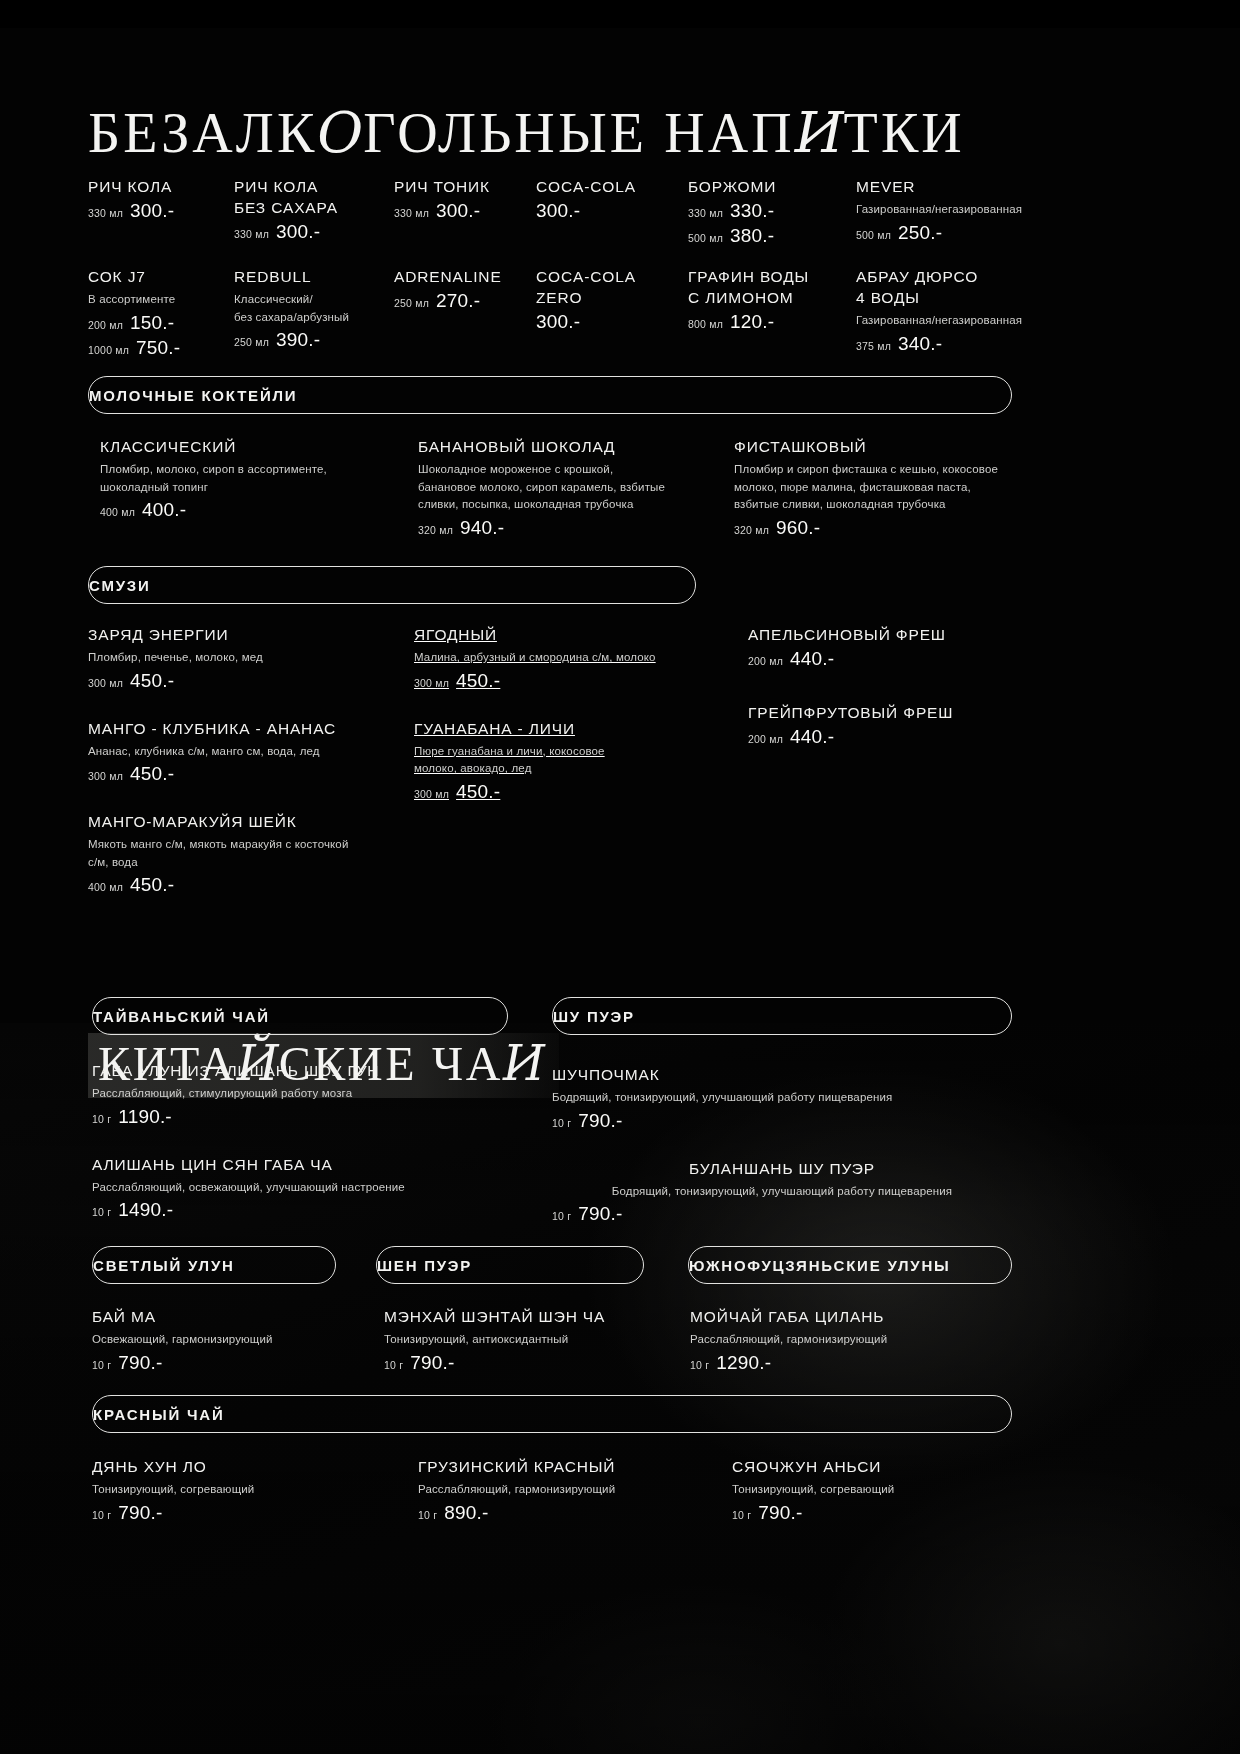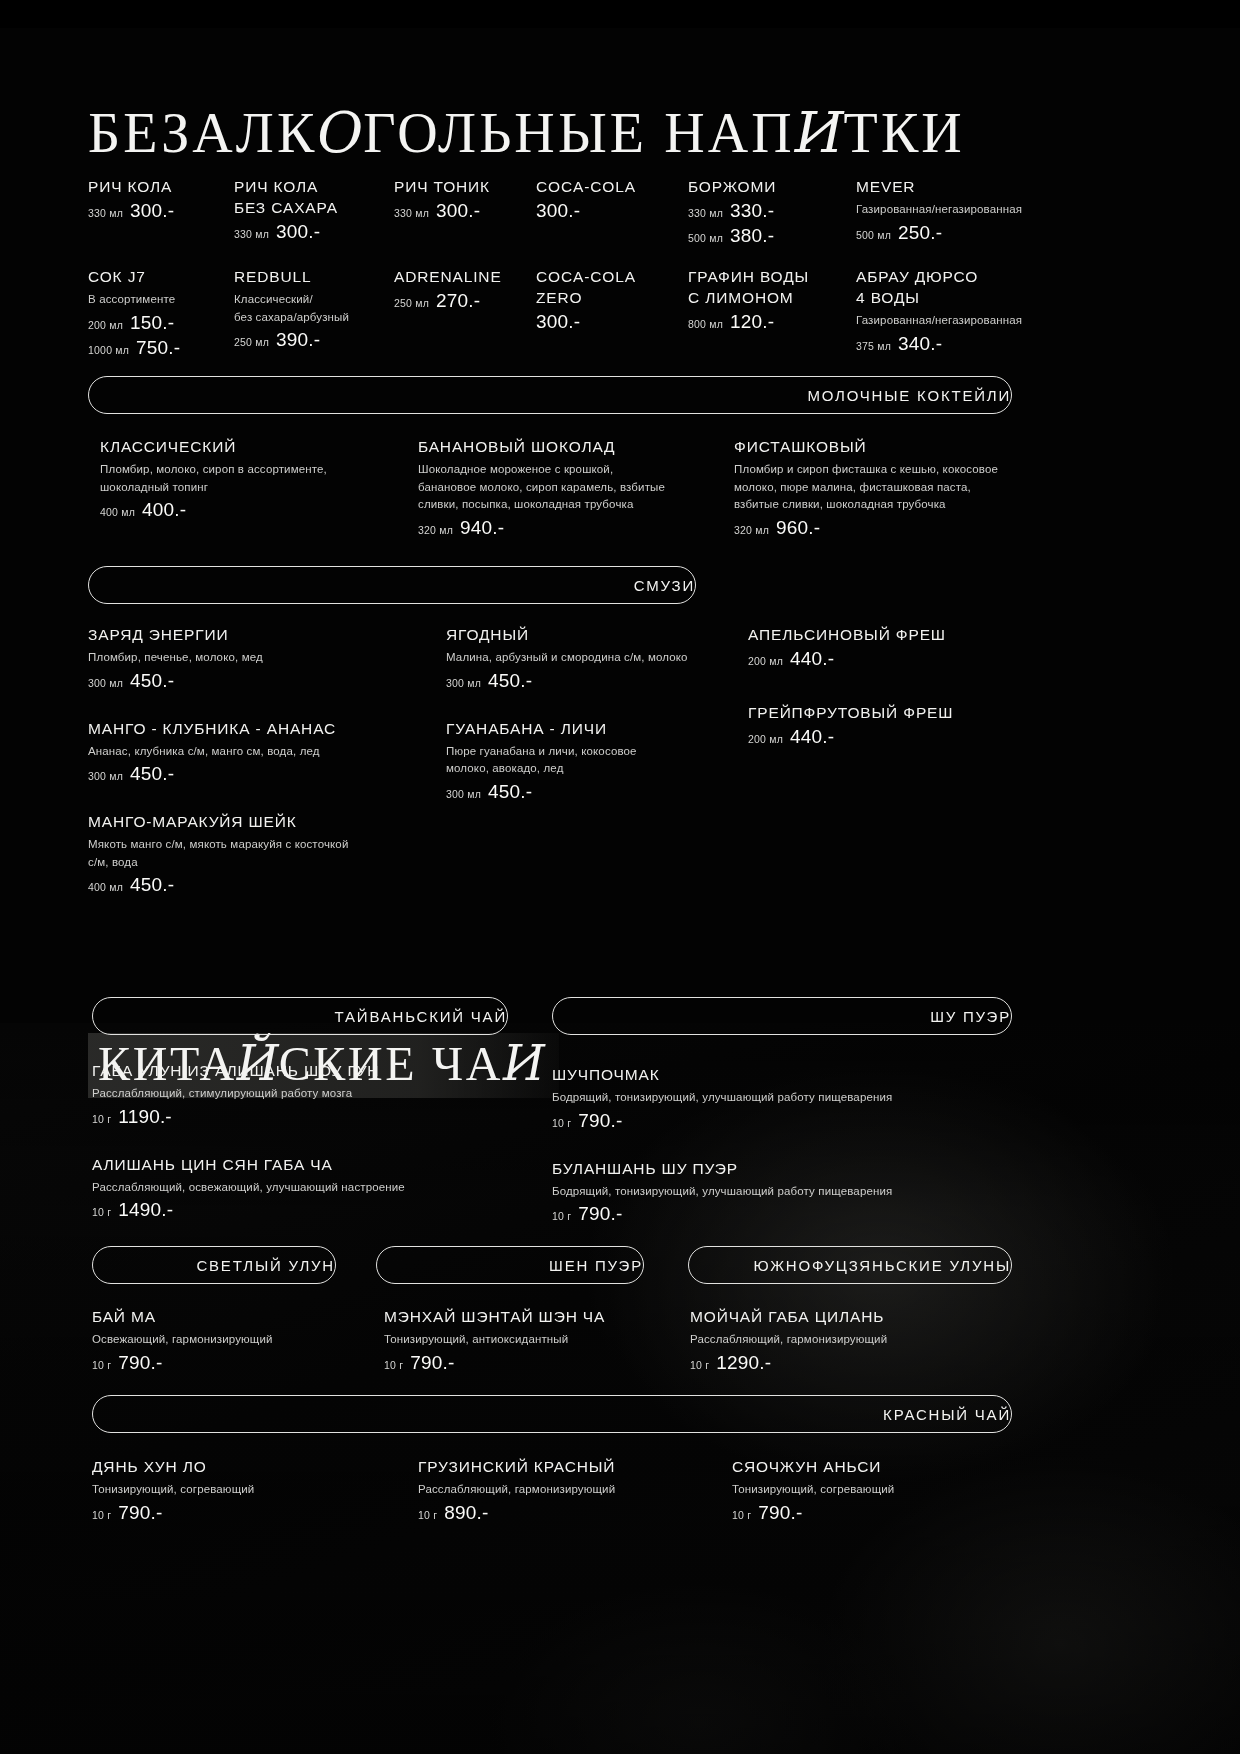--- a/index.html
+++ b/index.html
@@ -68,24 +68,25 @@
   }
   .price-row{ display:flex; align-items:baseline; gap:7px; margin-top:3px; }
   .vol{ font-size:10.5px; color:#d5d5d3; letter-spacing:.02em; }
   .amt{ font-size:19px; color:#fbfbf9; letter-spacing:.01em; font-weight:400; }
 
   
   .pill{
     border:1px solid #e2e2e0;
     border-radius:999px;
     height:38px;
-    display:flex; align-items:center; justify-content:flex-end;
+    display:flex; align-items:center; justify-content:flex-start;
     font-size:15px; letter-spacing:.12em; color:#f3f3f1;
     text-transform:uppercase;
     position:absolute;
+    font-weight:bold;
   }
 
   
   .blk{ position:absolute; }
 </style>
 </head>
 <body>
 
 <div class="sheet">
 
@@ -261,21 +262,21 @@
       <div style="margin-top: 26px;">
         <div class="item-name">МАНГО-МАРАКУЙЯ ШЕЙК</div>
         <div class="item-desc">Мякоть манго с/м, мякоть маракуйя с косточкой
 с/м, вода</div>
         <div class="price-row">
           <span class="vol">400 мл</span>
           <span class="amt">450.-</span>
         </div>
       </div>
     </div>
-  <div class="blk" id="smoothies2" style="left:446px; top:596px; width:300px;">
+  <div class="blk" id="smoothies2" style="left:414px; top:596px; width:300px;text-decoration:underline;">
       <div style="margin-top: 0px;">
         <div class="item-name">ЯГОДНЫЙ</div>
         <div class="item-desc">Малина, арбузный и смородина с/м, молоко</div>
         <div class="price-row">
           <span class="vol">300 мл</span>
           <span class="amt">450.-</span>
         </div>
       </div>
       <div style="margin-top: 26px;">
         <div class="item-name">ГУАНАБАНА - ЛИЧИ</div>
@@ -335,21 +336,21 @@
     </div>
   <div class="blk" id="shupuer" style="left:552px; top:1036px; width:460px;">
       <div style="margin-top: 0px;">
         <div class="item-name">ШУЧПОЧМАК</div>
         <div class="item-desc">Бодрящий, тонизирующий, улучшающий работу пищеварения</div>
         <div class="price-row">
           <span class="vol">10 г</span>
           <span class="amt">790.-</span>
         </div>
       </div>
-      <div style="margin-top: 26px;">
+      <div style="margin-top: 26px; text-align: center;">
         <div class="item-name">БУЛАНШАНЬ ШУ ПУЭР</div>
         <div class="item-desc">Бодрящий, тонизирующий, улучшающий работу пищеварения</div>
         <div class="price-row">
           <span class="vol">10 г</span>
           <span class="amt">790.-</span>
         </div>
       </div>
     </div>
 
   <div class="pill" style="left:92px; top:1218px; width:244px;">

